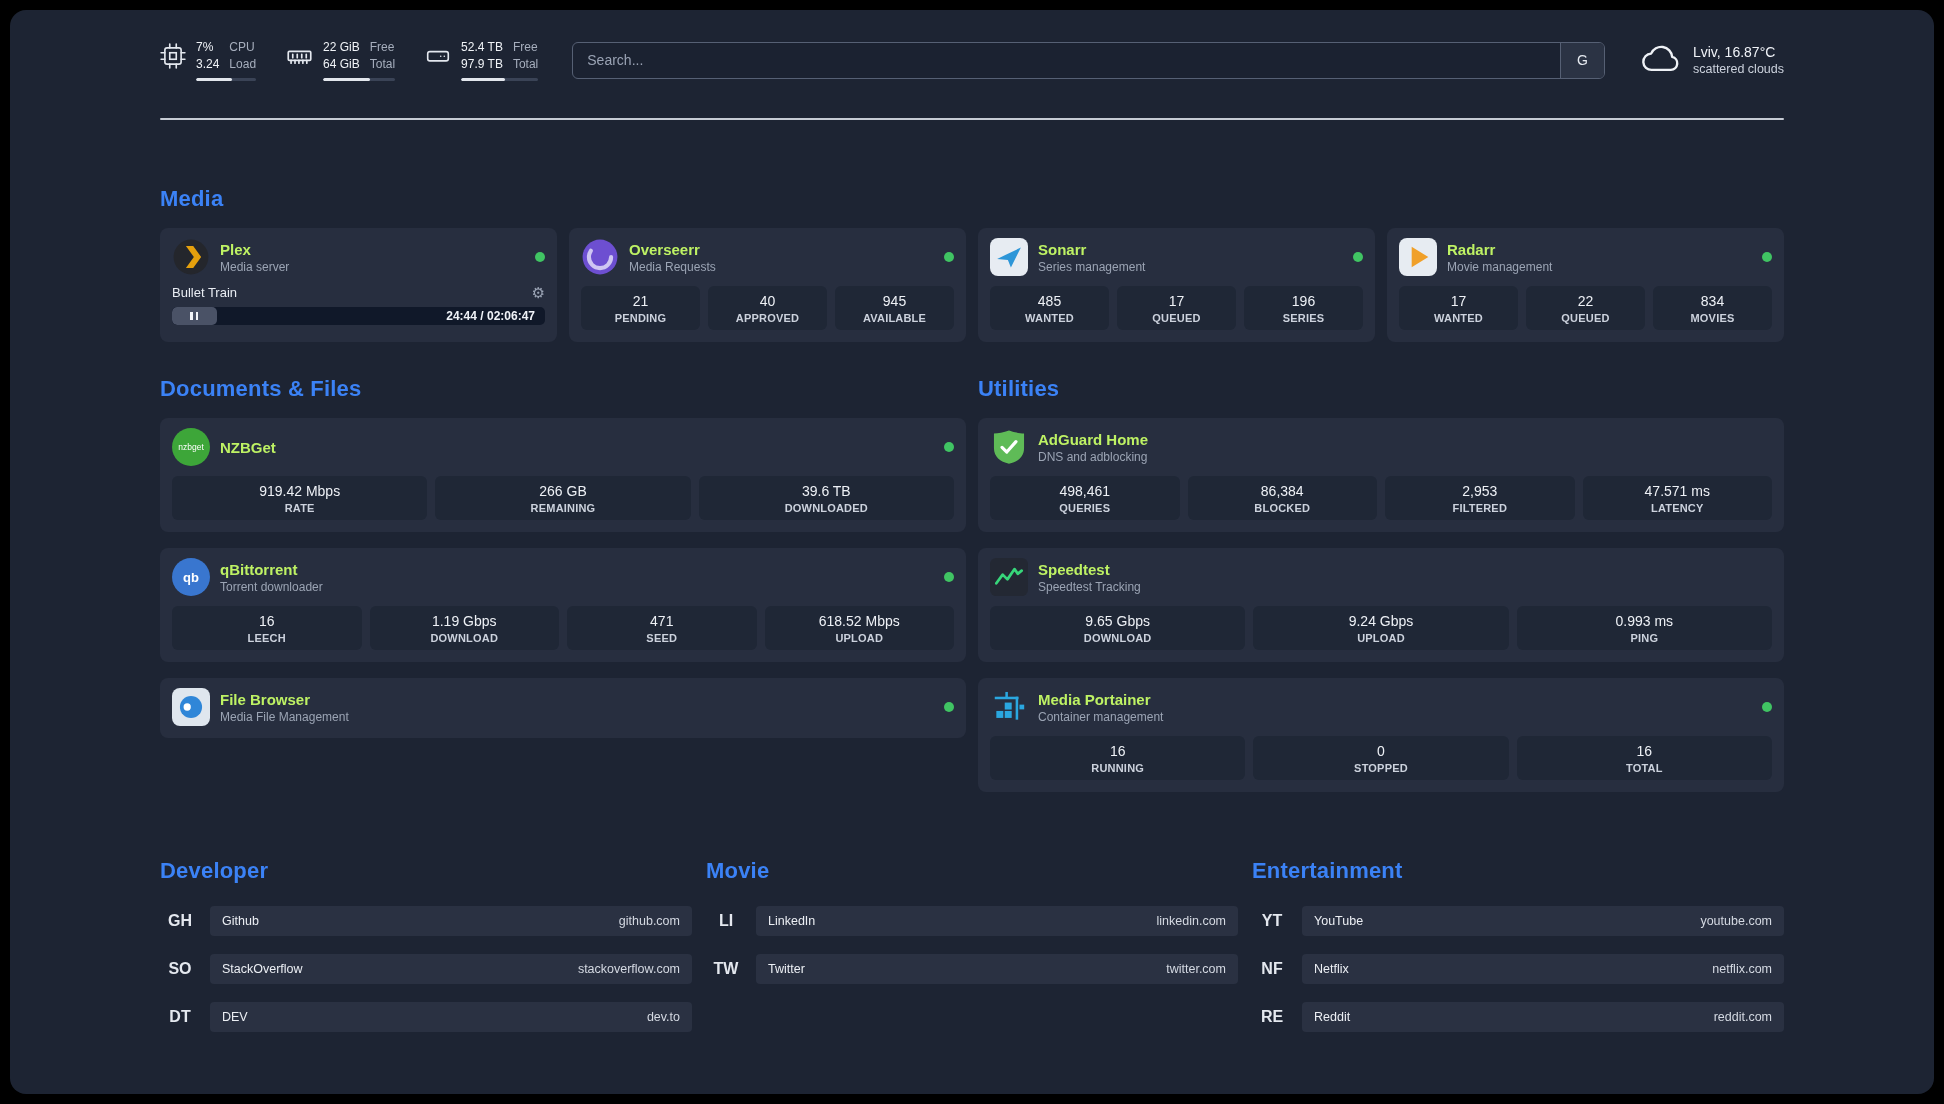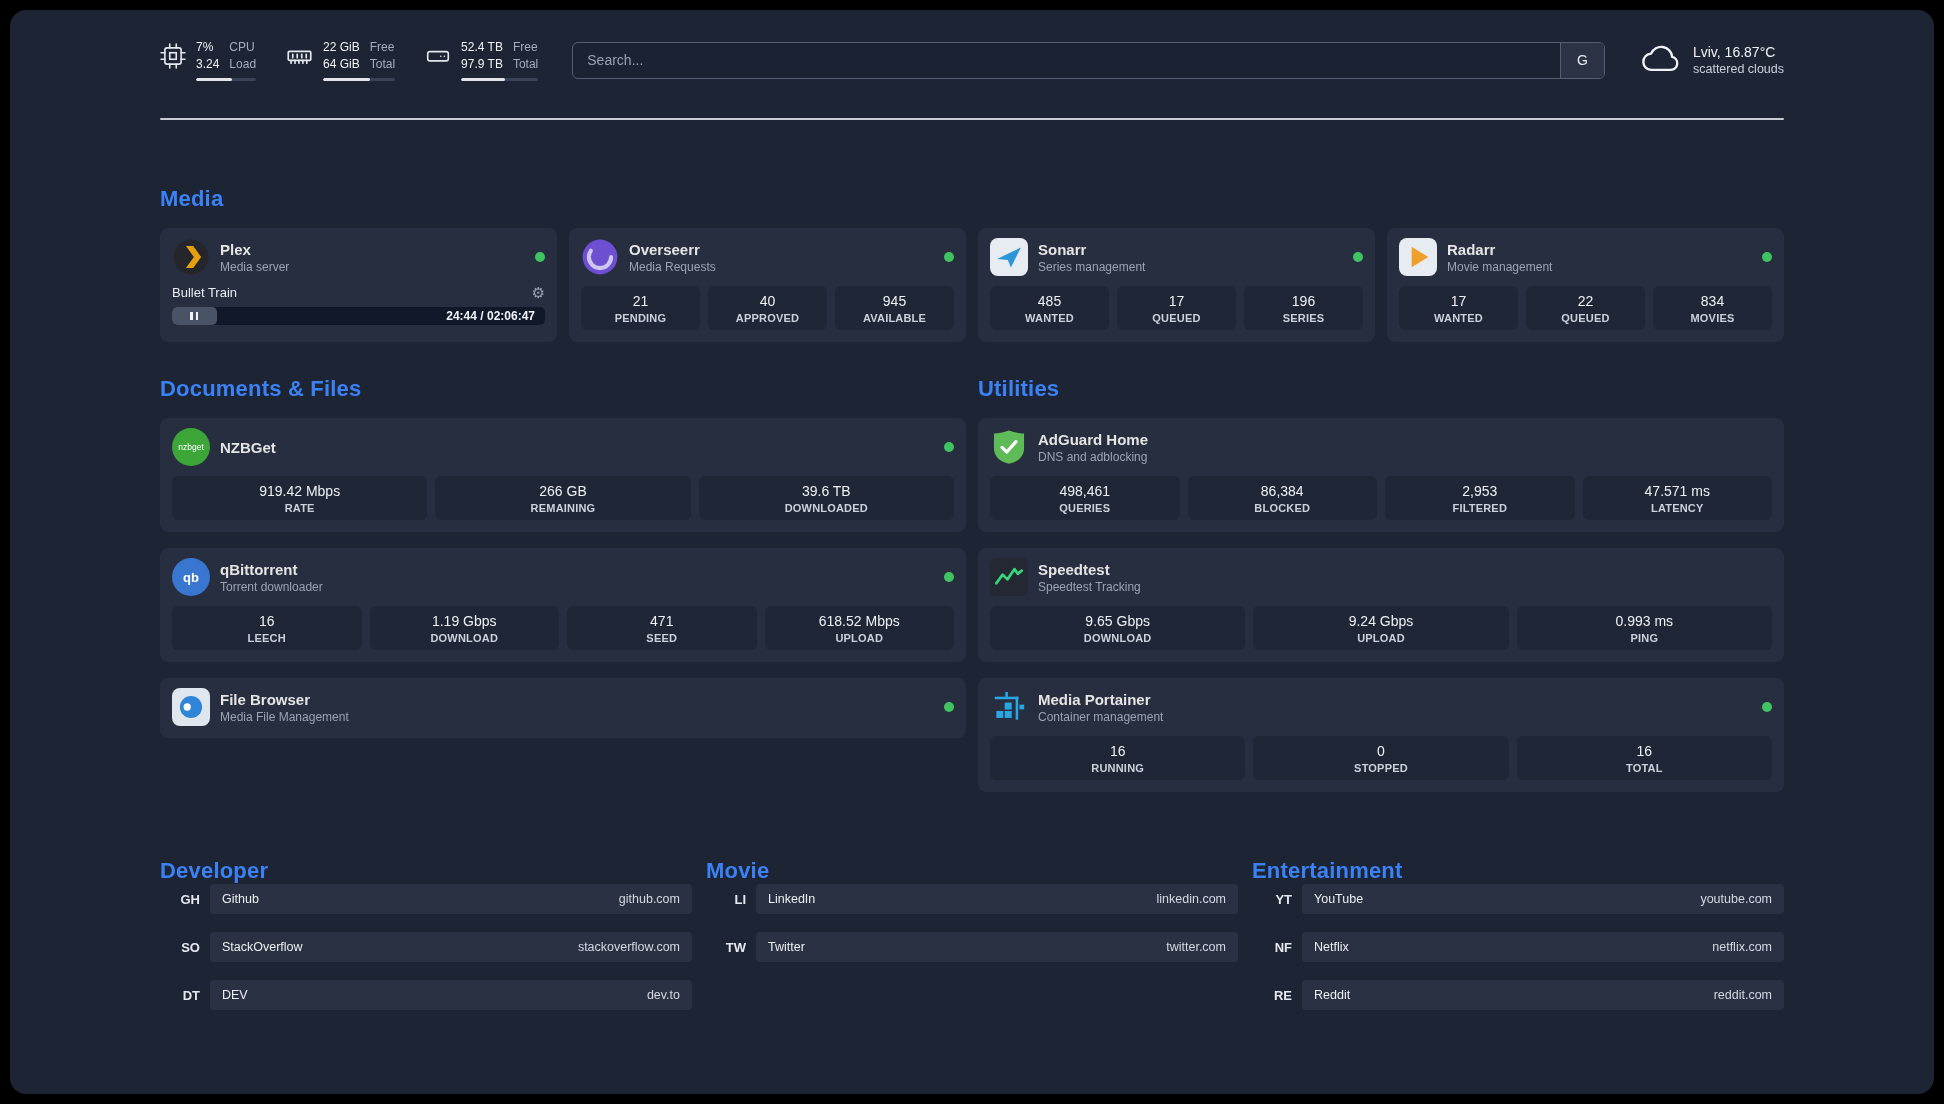--- a/index.html
+++ b/index.html
@@ -58,21 +58,21 @@
   .card-header { display:flex; align-items:center; gap:10px; }
   .app-icon { width:38px; height:38px; flex:0 0 auto; display:flex; align-items:center; justify-content:center; }
   .app-icon svg { width:38px; height:38px; display:block; }
   .icon-circle-text {
     width:38px; height:38px; border-radius:50%; display:flex; align-items:center; justify-content:center;
     color:#fff; font-weight:700;
   }
   .icon-nzbget { background:#3da639; font-size:8.5px; font-weight:400; }
   .icon-qb { background:#3976cf; font-size:13px; }
   .title-wrap { flex:1; min-width:0; }
-  .app-name { font-size:15px; font-weight:600; color:#e5e5e5; }
+  .app-name { font-size:15px; font-weight:600; color:#bef264; }
   .app-sub { font-size:12px; color:#9ba4b4; margin-top:2px; }
   .status-dot { width:10px; height:10px; border-radius:50%; background:#40c463; flex:0 0 auto; }
 
   .stats-row { display:flex; gap:8px; margin-top:10px; }
   .stat-box { flex:1; background:#1f2736; border-radius:6px; padding:7px 4px 6px; text-align:center; }
   .stat-value { font-size:14px; color:#eef1f6; }
   .stat-label { font-size:11px; font-weight:700; color:#ccd2dd; margin-top:3px; letter-spacing:.2px; }
 
   
   .player { margin-top:9px; }
@@ -88,23 +88,23 @@
     display:flex; align-items:center; justify-content:center; gap:3px;
   }
   .pause-bar { width:2.5px; height:8px; background:#f2f4f8; display:inline-block; }
   .player-time {
     position:absolute; right:10px; top:0; bottom:0; display:flex; align-items:center;
     font-size:12px; font-weight:600; color:#f0f3f8;
   }
 
   
   .bookmarks { margin-top:66px; display:grid; grid-template-columns:1fr 1fr 1fr; gap:14px; align-items:start; }
-  .bm-col .section-title { }
+  .bm-col .section-title { margin-bottom:22px; }
   .bm-row { display:flex; align-items:center; gap:10px; margin-bottom:18px; }
-  .bm-abbr { width:40px; text-align:right; font-size:13px; font-weight:600; color:#e4e8ef; flex:0 0 auto; }
+  .bm-abbr { width:40px; text-align:center; font-size:16px; font-weight:600; color:#e4e8ef; flex:0 0 auto; }
   .bm-bar {
     flex:1; height:30px; background:#2a3142; border-radius:4px;
     display:flex; align-items:center; justify-content:space-between;
     padding:0 12px; cursor:pointer;
   }
   .bm-name { font-size:12.5px; color:#eceff4; }
   .bm-url { font-size:12.5px; color:#d4d9e2; }
 </style>
 </head>
 <body>

